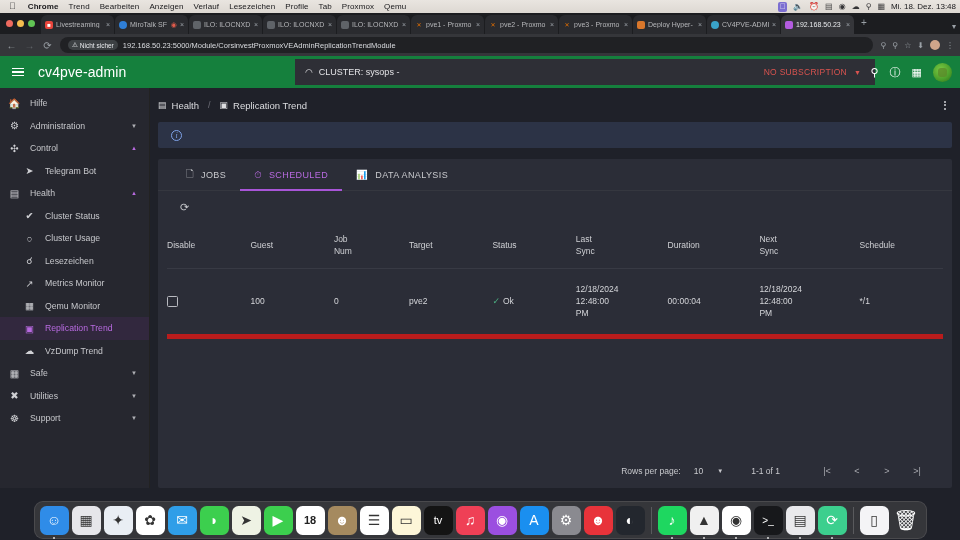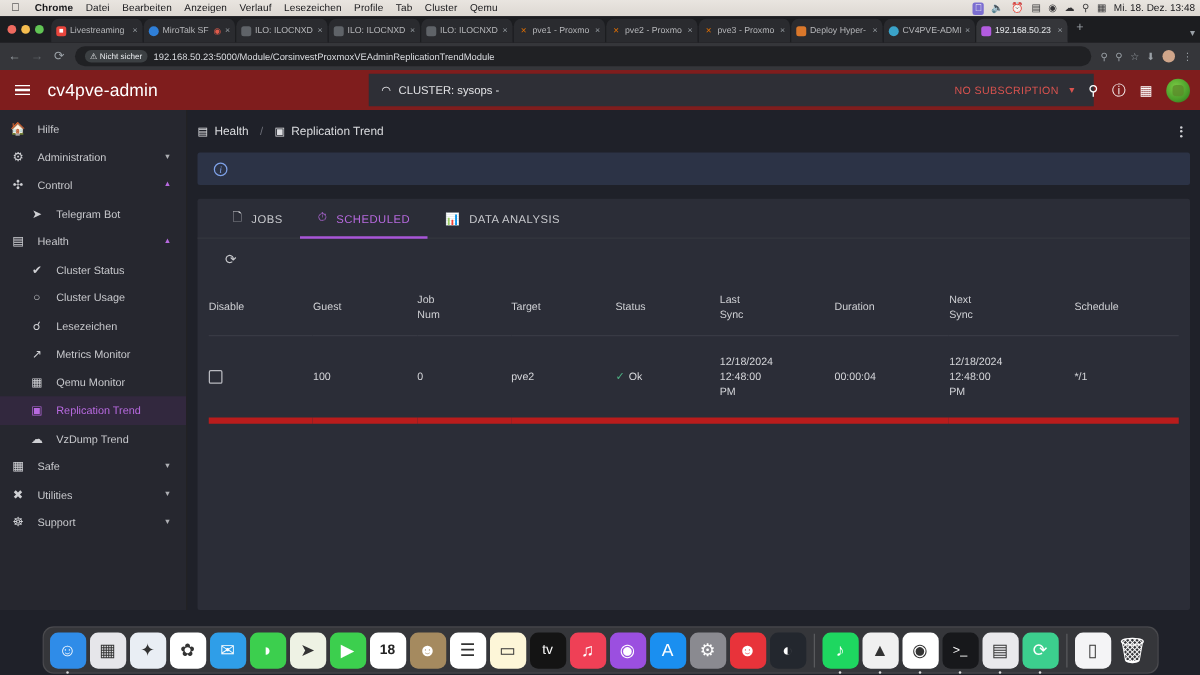--- a/index.html
+++ b/index.html
@@ -66,21 +66,21 @@
     display: flex; align-items: center; gap: 2px;
     font-size: 6.5px; color: #e8eaed; white-space: nowrap;
   }
   .urltext { white-space: nowrap; overflow: hidden; }
   .omni-right { display: flex; align-items: center; gap: 6px; color: #9aa0a6; font-size: 8px; }
   .omni-right .avatar2 { width: 10px; height: 10px; border-radius: 50%; background: #cfa58a; }
 
   
   .app { width: 960px; height: 432px; display: flex; flex-direction: column; background: #1f2129; }
   .appbar {
-    height: 32px; background: #7f1d1d; display: flex; align-items: center;
+    height: 32px; background: #15803d; display: flex; align-items: center;
     padding: 0 8px; gap: 10px; position: relative;
   }
   .hamburger { display: flex; flex-direction: column; gap: 2px; padding: 4px; }
   .hamburger i { width: 12px; height: 1.5px; background: #fff; display: block; }
   .brand { color: #fff; font-size: 14px; font-weight: 500; letter-spacing: .1px; }
   .clusterbox {
     position: absolute; left: 295px; right: 85px; top: 3px; bottom: 3px;
     background: #2e2f36; display: flex; align-items: center; padding: 0 10px;
     gap: 6px; font-size: 9px; color: #e3e3e6;
   }
@@ -189,28 +189,28 @@
   .dicon .dot { position: absolute; bottom: -4px; left: 50%; margin-left: -1px; width: 2px; height: 2px; border-radius: 50%; background: #ddd; }
   .dsep { width: 1px; height: 27px; background: rgba(255,255,255,.18); margin: 0 3px; }
   .dicon.trash { background: none; font-size: 20px; }
 </style>
 </head>
 <body>
 
 <div class="macbar">
   <span class="apple"></span>
   <span class="mi bold">Chrome</span>
-  <span class="mi">Datei</span>
+  <span class="mi">Trend</span>
   <span class="mi">Bearbeiten</span>
   <span class="mi">Anzeigen</span>
   <span class="mi">Verlauf</span>
   <span class="mi">Lesezeichen</span>
   <span class="mi">Profile</span>
   <span class="mi">Tab</span>
-  <span class="mi">Cluster</span>
+  <span class="mi">Proxmox</span>
   <span class="mi">Qemu</span>
   <span class="right">
     <span class="ic sel">⎕</span>
     <span class="ic">🔈</span>
     <span class="ic">⏰</span>
     <span class="ic">▤</span>
     <span class="ic">◉</span>
     <span class="ic">☁</span>
     <span class="ic">⚲</span>
     <span class="ic">▦</span>
@@ -491,20 +491,32 @@
                 <td>00:00:04</td>
                 <td style="word-spacing:100px;">12/18/2024 12:48:00 PM</td>
                 <td>*/1</td>
               </tr>
             </tbody>
           </table>
         </div>
 
         <div style="flex:1 1 auto"></div>
 
+        <div class="paginator">
+          <span class="pg-label">Rows per page:</span>
+          <span class="pg-select">
+            <span>10</span>
+            <span class="cv">▼</span>
+          </span>
+          <span class="pg-range">1-1 of 1</span>
+          <span class="pg-btn">|&lt;</span>
+          <span class="pg-btn">&lt;</span>
+          <span class="pg-btn">&gt;</span>
+          <span class="pg-btn">&gt;|</span>
+        </div>
       </div>
     </div>
   </div>
 </div>
 
 <div class="dock">
   <div class="dockinner" id="dock-inner" style="pointer-events:auto">
       <span class="dicon" style="background: rgb(47, 140, 232); color: rgb(255, 255, 255);">
         <span>☺</span>
         <i class="dot"></i>

